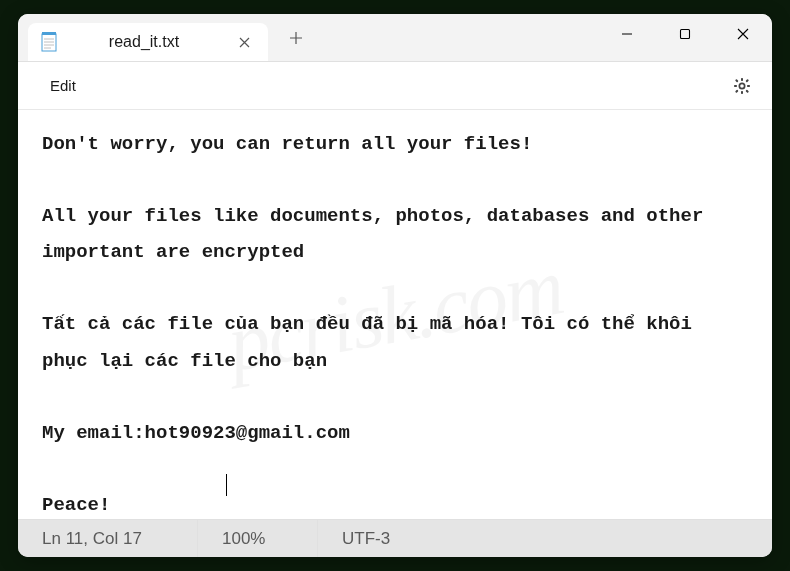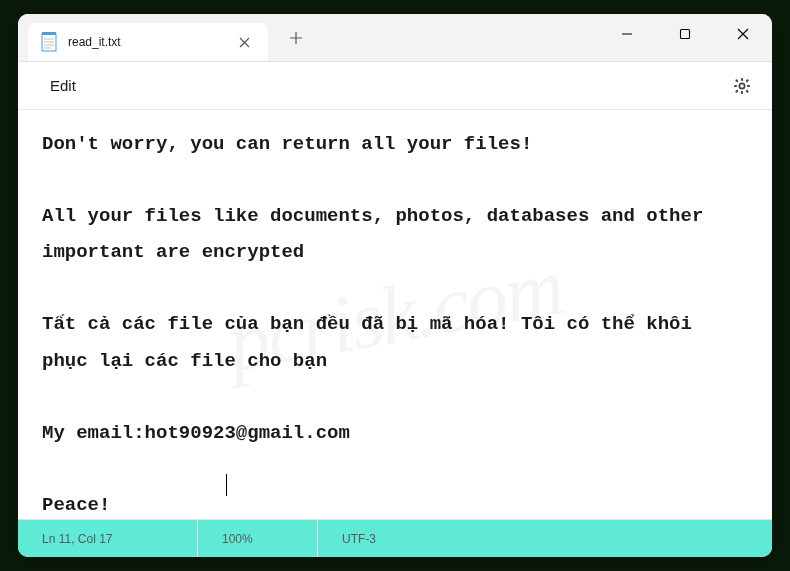--- a/index.html
+++ b/index.html
@@ -49,23 +49,24 @@
       margin-top: 10px;
     }
     .tab-icon {
       width: 18px;
       height: 22px;
       display: flex;
       align-items: center;
       justify-content: center;
     }
     .tab-title {
-      font-size: 12px;
+      font-size: 16px;
       color: #1a1a1a;
       flex: 1;
+      text-align: center;
     }
     .tab-close {
       width: 28px;
       height: 28px;
       display: flex;
       align-items: center;
       justify-content: center;
       border-radius: 4px;
       cursor: pointer;
     }
@@ -150,25 +151,25 @@
       font-weight: 300;
       color: rgba(0,0,0,0.045);
       font-style: italic;
       font-family: Georgia, serif;
       pointer-events: none;
       white-space: nowrap;
       letter-spacing: -2px;
     }
     .statusbar {
       height: 38px;
-      background: #5eead4;
+      background: #e5e5e5;
       border-top: 1px solid #e0e0e0;
       display: flex;
       align-items: center;
-      font-size: 12px;
+      font-size: 17px;
       color: #5a5a5a;
     }
     .status-cell {
       padding: 0 24px;
       height: 100%;
       display: flex;
       align-items: center;
       border-right: 1px solid #e0e0e0;
     }
     .status-cell:last-child { border-right: none; }

